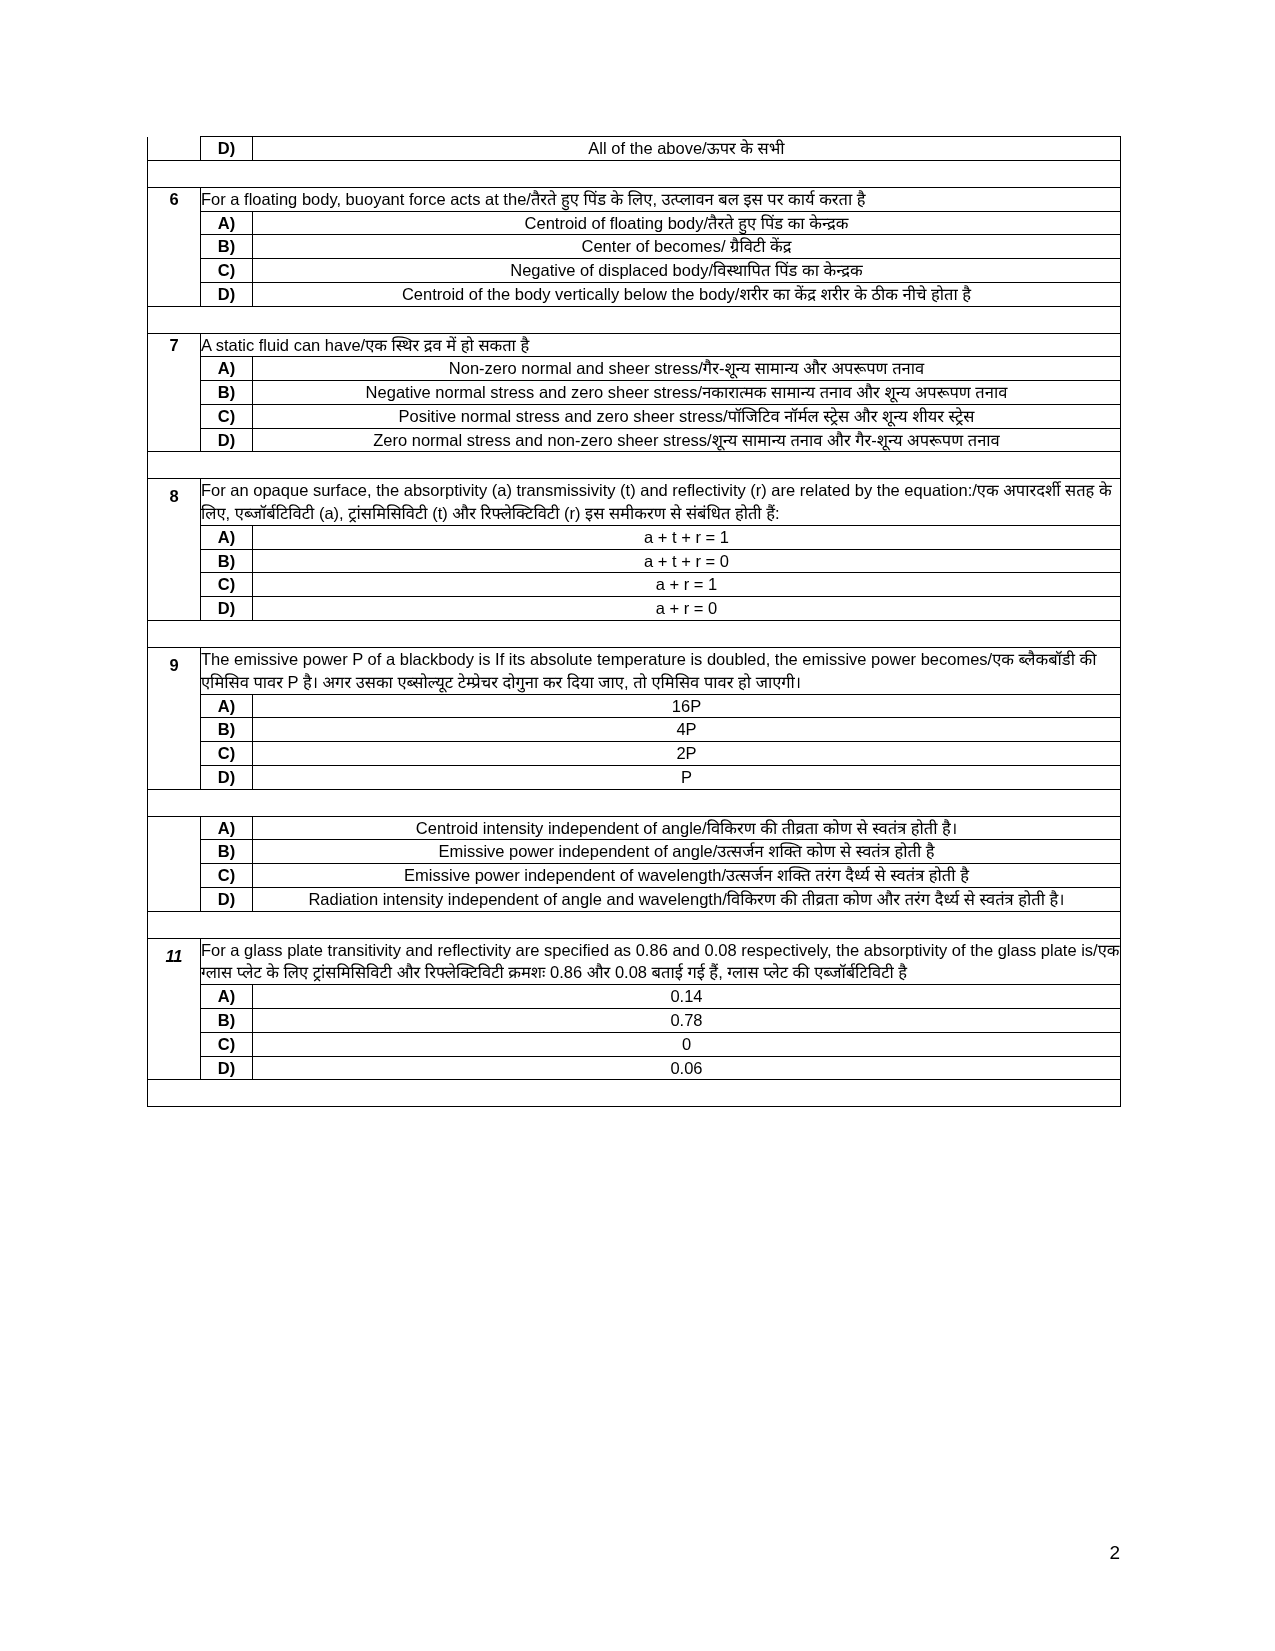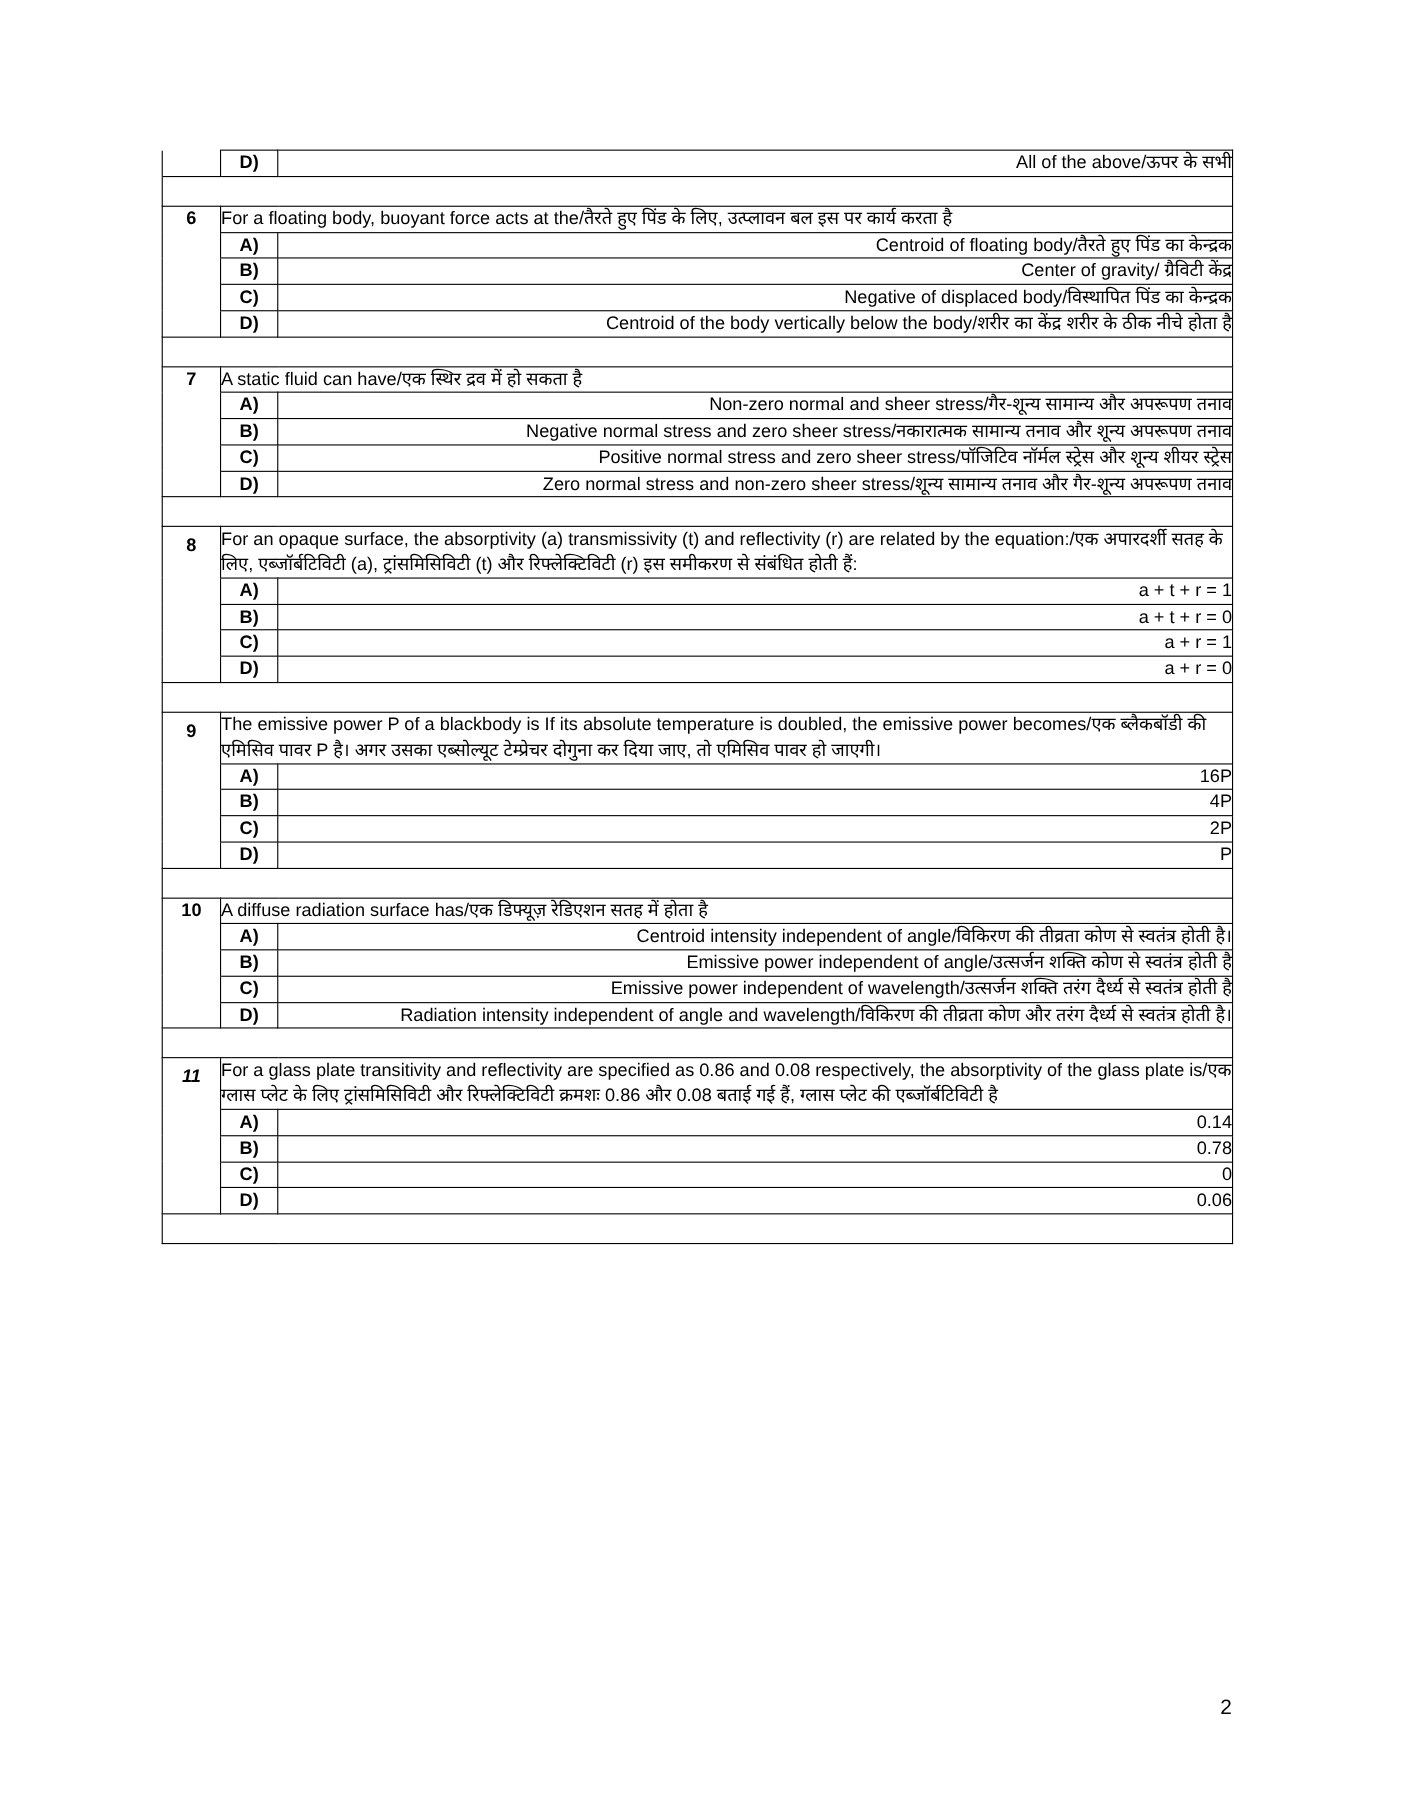--- a/index.html
+++ b/index.html
@@ -54,21 +54,21 @@
     font-size: 16.5px;
     padding: 3px 2px;
   }
   .cell-opt {
     text-align: center;
     font-weight: bold;
     font-size: 16.5px;
     padding: 3px 2px;
   }
   .cell-body {
-    text-align: right;
+    text-align: center;
     padding: 4px 4px 5px 8px;
     font-size: 16.5px;
     line-height: 1.42;
     margin-top: 28px;
   }
   .cell-stem {
     text-align: left;
     padding: 4px 4px 5px 8px;
     font-size: 16.5px;
     line-height: 1.45;
@@ -140,21 +140,21 @@
         <td class="cell-stem" colspan="2">For a floating body, buoyant force acts at the/तैरते हुए पिंड के लिए, उत्प्लावन बल इस पर कार्य करता है</td>
       </tr>
       <tr>
         <td class="cell-num num-mid"></td>
         <td class="cell-opt">A)</td>
         <td class="cell-body">Centroid of floating body/तैरते हुए पिंड का केन्द्रक</td>
       </tr>
       <tr>
         <td class="cell-num num-mid"></td>
         <td class="cell-opt">B)</td>
-        <td class="cell-body">Center of gravity/ ग्रैविटी केंद्र</td>
+        <td class="cell-body">Center of becomes/ ग्रैविटी केंद्र</td>
       </tr>
       <tr>
         <td class="cell-num num-mid"></td>
         <td class="cell-opt">C)</td>
         <td class="cell-body">Negative of displaced body/विस्थापित पिंड का केन्द्रक</td>
       </tr>
       <tr>
         <td class="cell-num num-bot"></td>
         <td class="cell-opt">D)</td>
         <td class="cell-body">Centroid of the body vertically below the body/शरीर का केंद्र शरीर के ठीक नीचे होता है</td>
@@ -245,24 +245,20 @@
         <td class="cell-num num-bot"></td>
         <td class="cell-opt">D)</td>
         <td class="cell-body">P</td>
       </tr>
 
       <tr class="spacer">
         <td class="sp-full" colspan="3"></td>
       </tr>
 
       <tr>
-        <td class="cell-num num-top">10</td>
-        <td class="cell-stem" colspan="2">A diffuse radiation surface has/एक डिफ्यूज़ रेडिएशन सतह में होता है</td>
-      </tr>
-      <tr>
         <td class="cell-num num-mid"></td>
         <td class="cell-opt">A)</td>
         <td class="cell-body">Centroid intensity independent of angle/विकिरण की तीव्रता कोण से स्वतंत्र होती है।</td>
       </tr>
       <tr>
         <td class="cell-num num-mid"></td>
         <td class="cell-opt">B)</td>
         <td class="cell-body">Emissive power independent of angle/उत्सर्जन शक्ति कोण से स्वतंत्र होती है</td>
       </tr>
       <tr>

